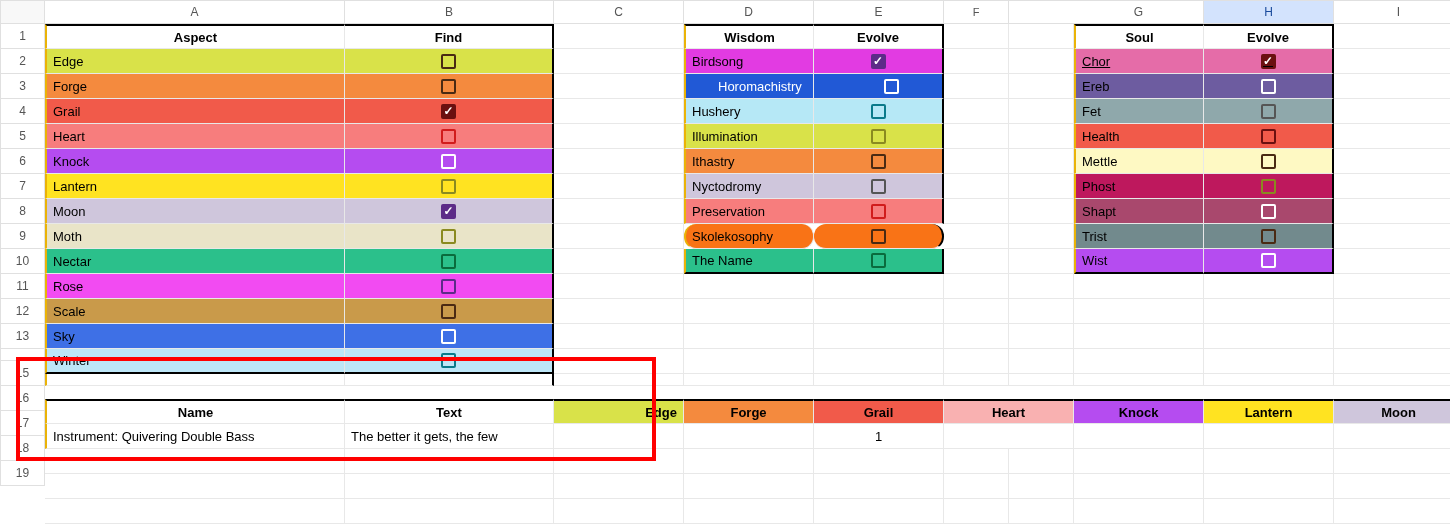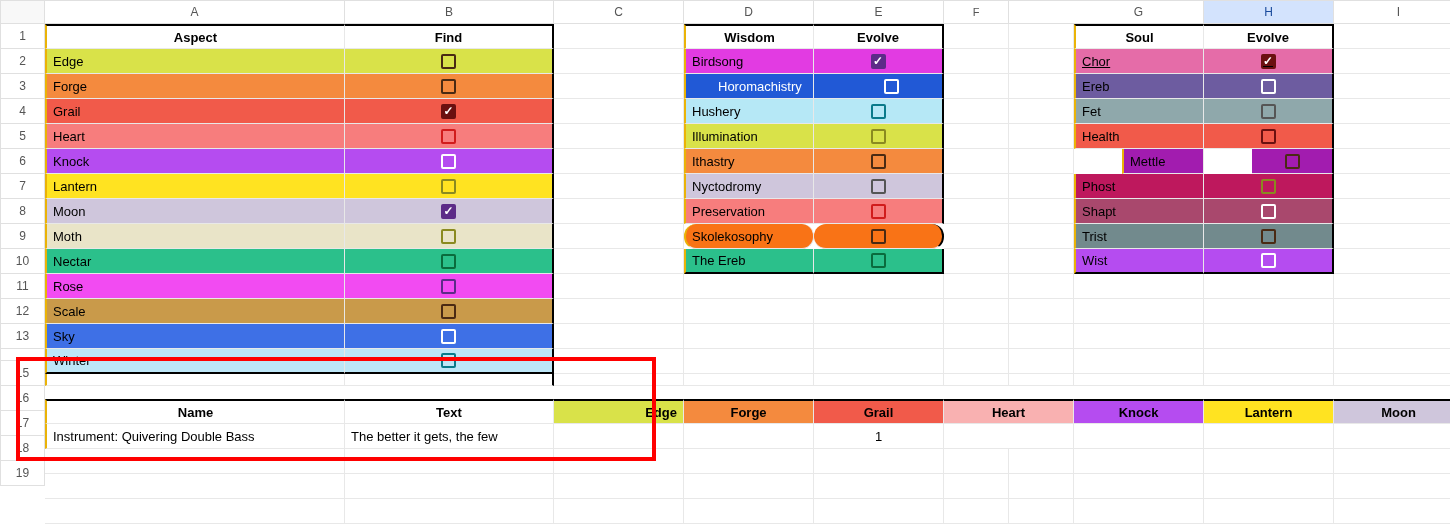--- a/index.html
+++ b/index.html
@@ -101,21 +101,21 @@
   .c-ithas{background:#f48a3e;}
   .c-nyct{background:#cfc6dc;}
   .c-pres{background:#f77d7d;}
   .c-skol{background:#f97316;border-radius:12px;}
   .c-bosk{background:#2bc08b;}
 
   .c-chor{background:#e56ca8;text-decoration:underline;}
   .c-ereb{background:#6d5ca0;color:#000;}
   .c-fet{background:#8fa8ab;}
   .c-health{background:#f15a4a;}
-  .c-mettle{background:#a21caf;margin-left:48px;}
+  .c-mettle{background:#fef9c3;}
   .c-phost{background:#be185d;}
   .c-shapt{background:#a9486d;color:#000;}
   .c-trist{background:#728a8d;color:#000;}
   .c-wist{background:#b54cf0;color:#000;}
 
   .chk {
     width: 15px; height: 15px;
     border: 2px solid currentColor;
     border-radius: 2px;
     display: inline-flex;
@@ -334,21 +334,21 @@
       <div class="cell c-trist bl">Trist</div>
       <div class="cell center c-trist br">
         <span class="chk chk-dark"></span>
       </div>
       <div class="cell "></div>
       <div class="cell c-nectar bl">Nectar</div>
       <div class="cell center c-nectar br">
         <span class="chk chk-green"></span>
       </div>
       <div class="cell "></div>
-      <div class="cell c-bosk bl bb">The Ereb</div>
+      <div class="cell c-bosk bl bb">The Name</div>
       <div class="cell center c-bosk br bb">
         <span class="chk chk-green"></span>
       </div>
       <div class="cell "></div>
       <div class="cell "></div>
       <div class="cell c-wist bl bb">Wist</div>
       <div class="cell center c-wist br bb">
         <span class="chk chk-white"></span>
       </div>
       <div class="cell "></div>

